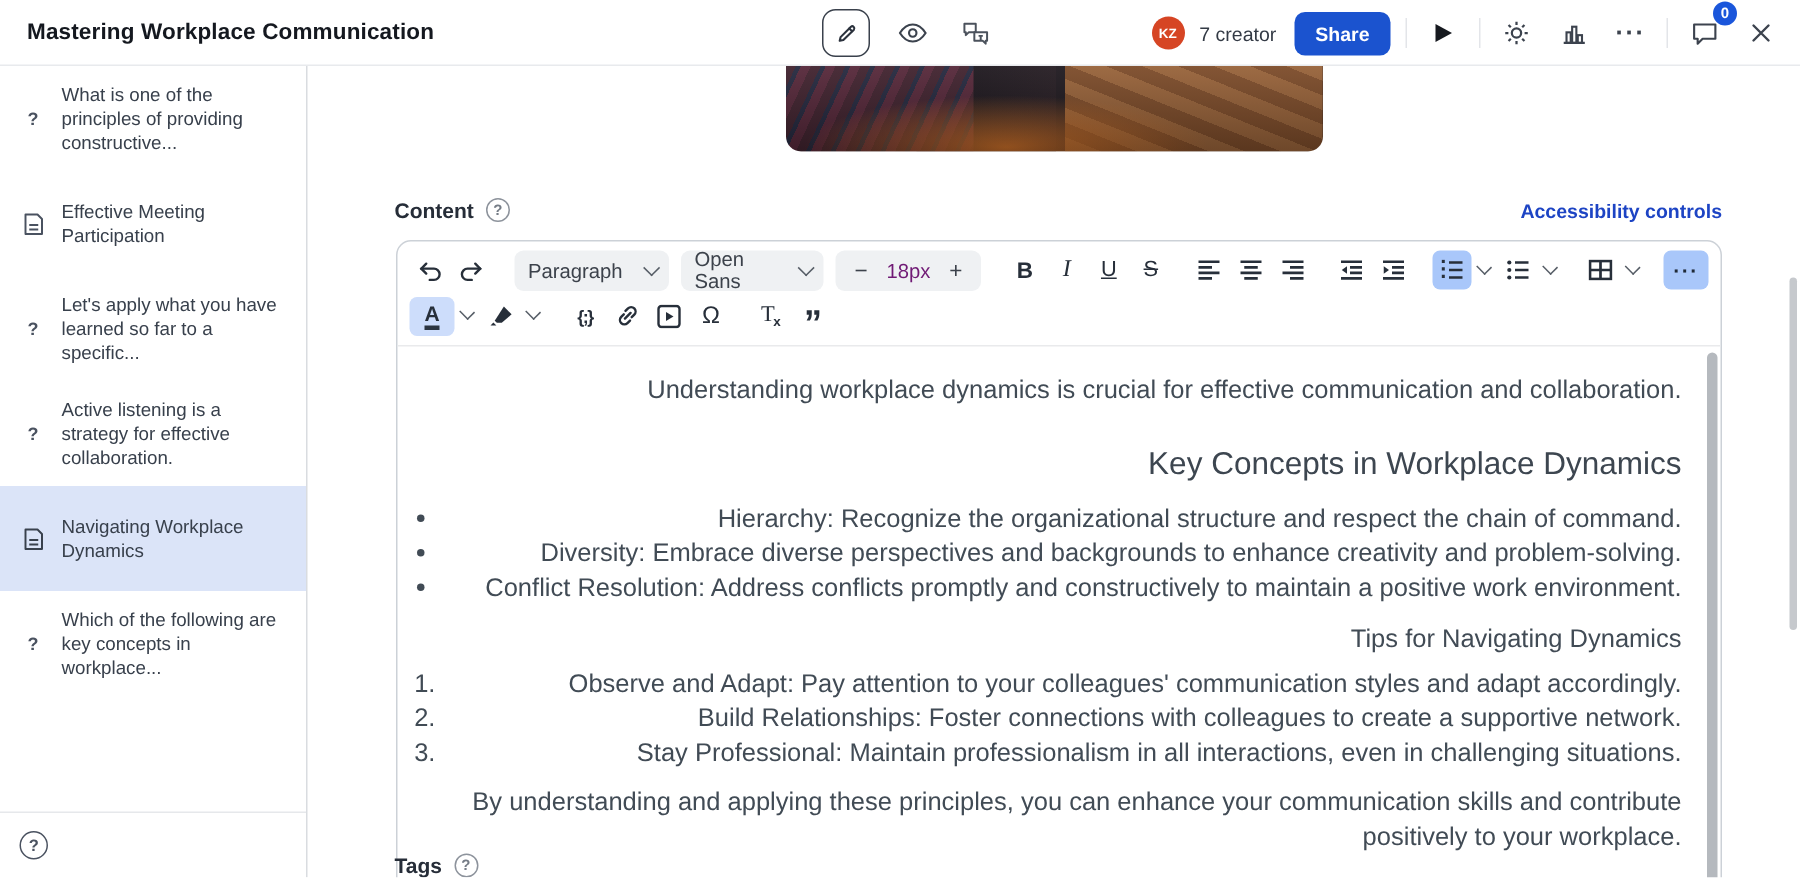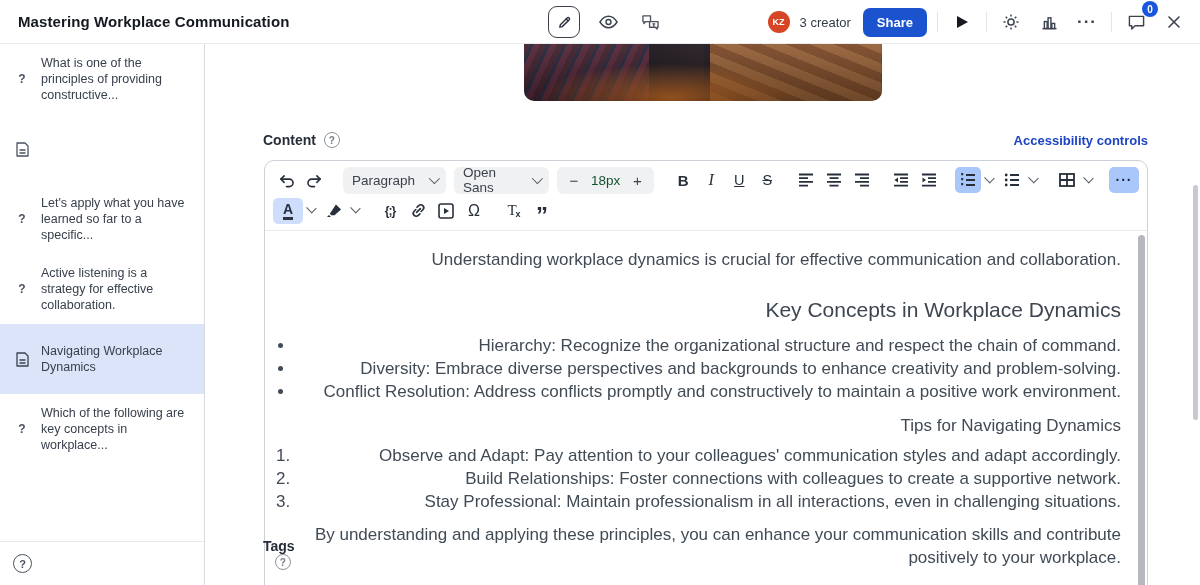--- a/index.html
+++ b/index.html
@@ -54,21 +54,21 @@
              linear-gradient(90deg, #18141b, #261d23),
              repeating-linear-gradient(22deg, #98633a 0 9px, #7d4c2a 9px 18px);
            background-size:100% 100%, 100% 100%, 35% 100%, 26% 100%, 48% 100%;
            background-position:0 0, 0 0, 0 0, 33% 0, 100% 0;
            background-repeat:no-repeat; }
   .content-row { position:absolute; left:263px; top:132px; width:885px; display:flex; align-items:center; }
   .section-label { font-size:14px; font-weight:bold; color:#262d38; margin-right:8px; }
   .mini-help { width:16px; height:16px; border:1.4px solid #8d939c; border-radius:50%; color:#757c86;
                font-size:10px; font-weight:bold; display:flex; align-items:center; justify-content:center; cursor:pointer; }
   .a11y-link { margin-left:auto; font-size:13px; font-weight:bold; color:#1d44c4; text-decoration:none; cursor:pointer; }
-  .tags-row { position:absolute; left:263px; top:538px; display:flex; align-items:center;flex-direction:column; }
+  .tags-row { position:absolute; left:263px; top:569px; display:flex; align-items:center; }
 
   
   .editor { position:absolute; left:264px; top:160px; width:884px; height:463px; background:#fff;
             border:1px solid #ccd1d7; border-radius:10px; overflow:hidden; }
   .tbrow { display:flex; align-items:center; height:33px; padding:0 8px; gap:2px; }
   .tbrow.first { padding-top:5px; }
   .toolbar-wrap { border-bottom:1px solid #e9eaec; padding-bottom:3px; }
   .tbtn { display:flex; align-items:center; justify-content:center; min-width:26px; height:26px;
           border-radius:5px; color:#272f3a; cursor:pointer; font-size:15px; }
   .tbtn svg { display:block; }
@@ -76,21 +76,21 @@
   .tbtn.hl-light { background:#cdddfb; }
   .pill { display:flex; align-items:center; justify-content:space-between; background:#eff1f3;
           border-radius:6px; height:27px; padding:0 9px; cursor:pointer; margin:0 3px; }
   .pill .lbl { font-size:13.5px; color:#3c424b; margin-right:14px; }
   .chev { width:8px; height:8px; border-right:1.7px solid #565d66; border-bottom:1.7px solid #565d66;
           transform:rotate(45deg) translateY(-2px); flex:0 0 8px; }
   .chev.sm { width:7px; height:7px; margin:0 5px 2px 1px; cursor:pointer; }
   .sizer { display:flex; align-items:center; background:#eff1f3; border-radius:6px; height:27px;
            padding:0 6px; margin:0 3px; }
   .sizer .step { width:22px; text-align:center; font-size:15px; color:#3c424b; cursor:pointer; }
-  .sizer .val { font-size:13.5px; color:#14532d; padding:0 6px; }
+  .sizer .val { font-size:13.5px; color:#701a75; padding:0 6px; }
   .glyph-b { font-weight:bold; font-size:15px; }
   .glyph-i { font-style:italic; font-family:"Liberation Serif",serif; font-size:16px; }
   .glyph-u { text-decoration:underline; font-size:14.5px; }
   .glyph-s { text-decoration:line-through; font-size:14.5px; }
   .glyph-code { font-size:12px; font-weight:bold; letter-spacing:-1px; }
   .glyph-quote { font-size:24px; font-weight:bold; line-height:10px; padding-top:10px; }
   .fore-a { font-size:14px; font-weight:bold; border-bottom:3px solid #2b3440; line-height:15px; }
   .clear-t { font-size:15px; font-family:"Liberation Serif",serif; }
   .clear-x { font-size:9px; font-weight:bold; margin:6px 0 0 -1px; }
   .gap { width:10px; }
@@ -146,21 +146,21 @@
             <path d="M2 2 h8 v6 h-5 l-2 2 v-2 h-1 Z"></path>
             <path d="M9 8 h9 v6 h-1 v2 l-2 -2 h-6 Z" fill="#fff"></path>
             <path d="M12 10.5 h3 M13.5 10.5 v3"></path>
           </svg>
         </span>
       </div>
     </div>
 
     <div class="tb-right">
       <div class="avatar">KZ</div>
-      <div class="creators">3 creator</div>
+      <div class="creators">7 creator</div>
       <button class="share-btn">Share</button>
       <div class="vdiv"></div>
       <div class="iconbtn">
         <span class="play-glyph"></span>
       </div>
       <div class="vdiv"></div>
       <div class="iconbtn">
         <span>
           <svg width="18" height="18" viewBox="0 0 18 18" fill="none" stroke="#3c434e" stroke-width="1.5">
             <circle cx="9" cy="9" r="3.1"></circle>
@@ -207,20 +207,21 @@
         </span>
       <span class="side-label">What is one of the principles of providing constructive...</span>
     </div>
     <div class="side-item">
       <span class="side-ico">
         <svg width="13" height="15" viewBox="0 0 13 15" fill="none" stroke="#4a5260" stroke-width="1.3" stroke-linejoin="round">
           <path d="M1 1 h8 l3 3 v10 h-11 Z"></path>
             <path d="M3.5 8 h6 M3.5 11 h6"></path>
         </svg>
       </span>
+      <span class="side-label">Effective Meeting Participation</span>
     </div>
     <div class="side-item">
       <span class="side-ico">
           <span class="q-glyph">?</span>
         </span>
       <span class="side-label">Let's apply what you have learned so far to a specific...</span>
     </div>
     <div class="side-item">
       <span class="side-ico">
           <span class="q-glyph">?</span>

